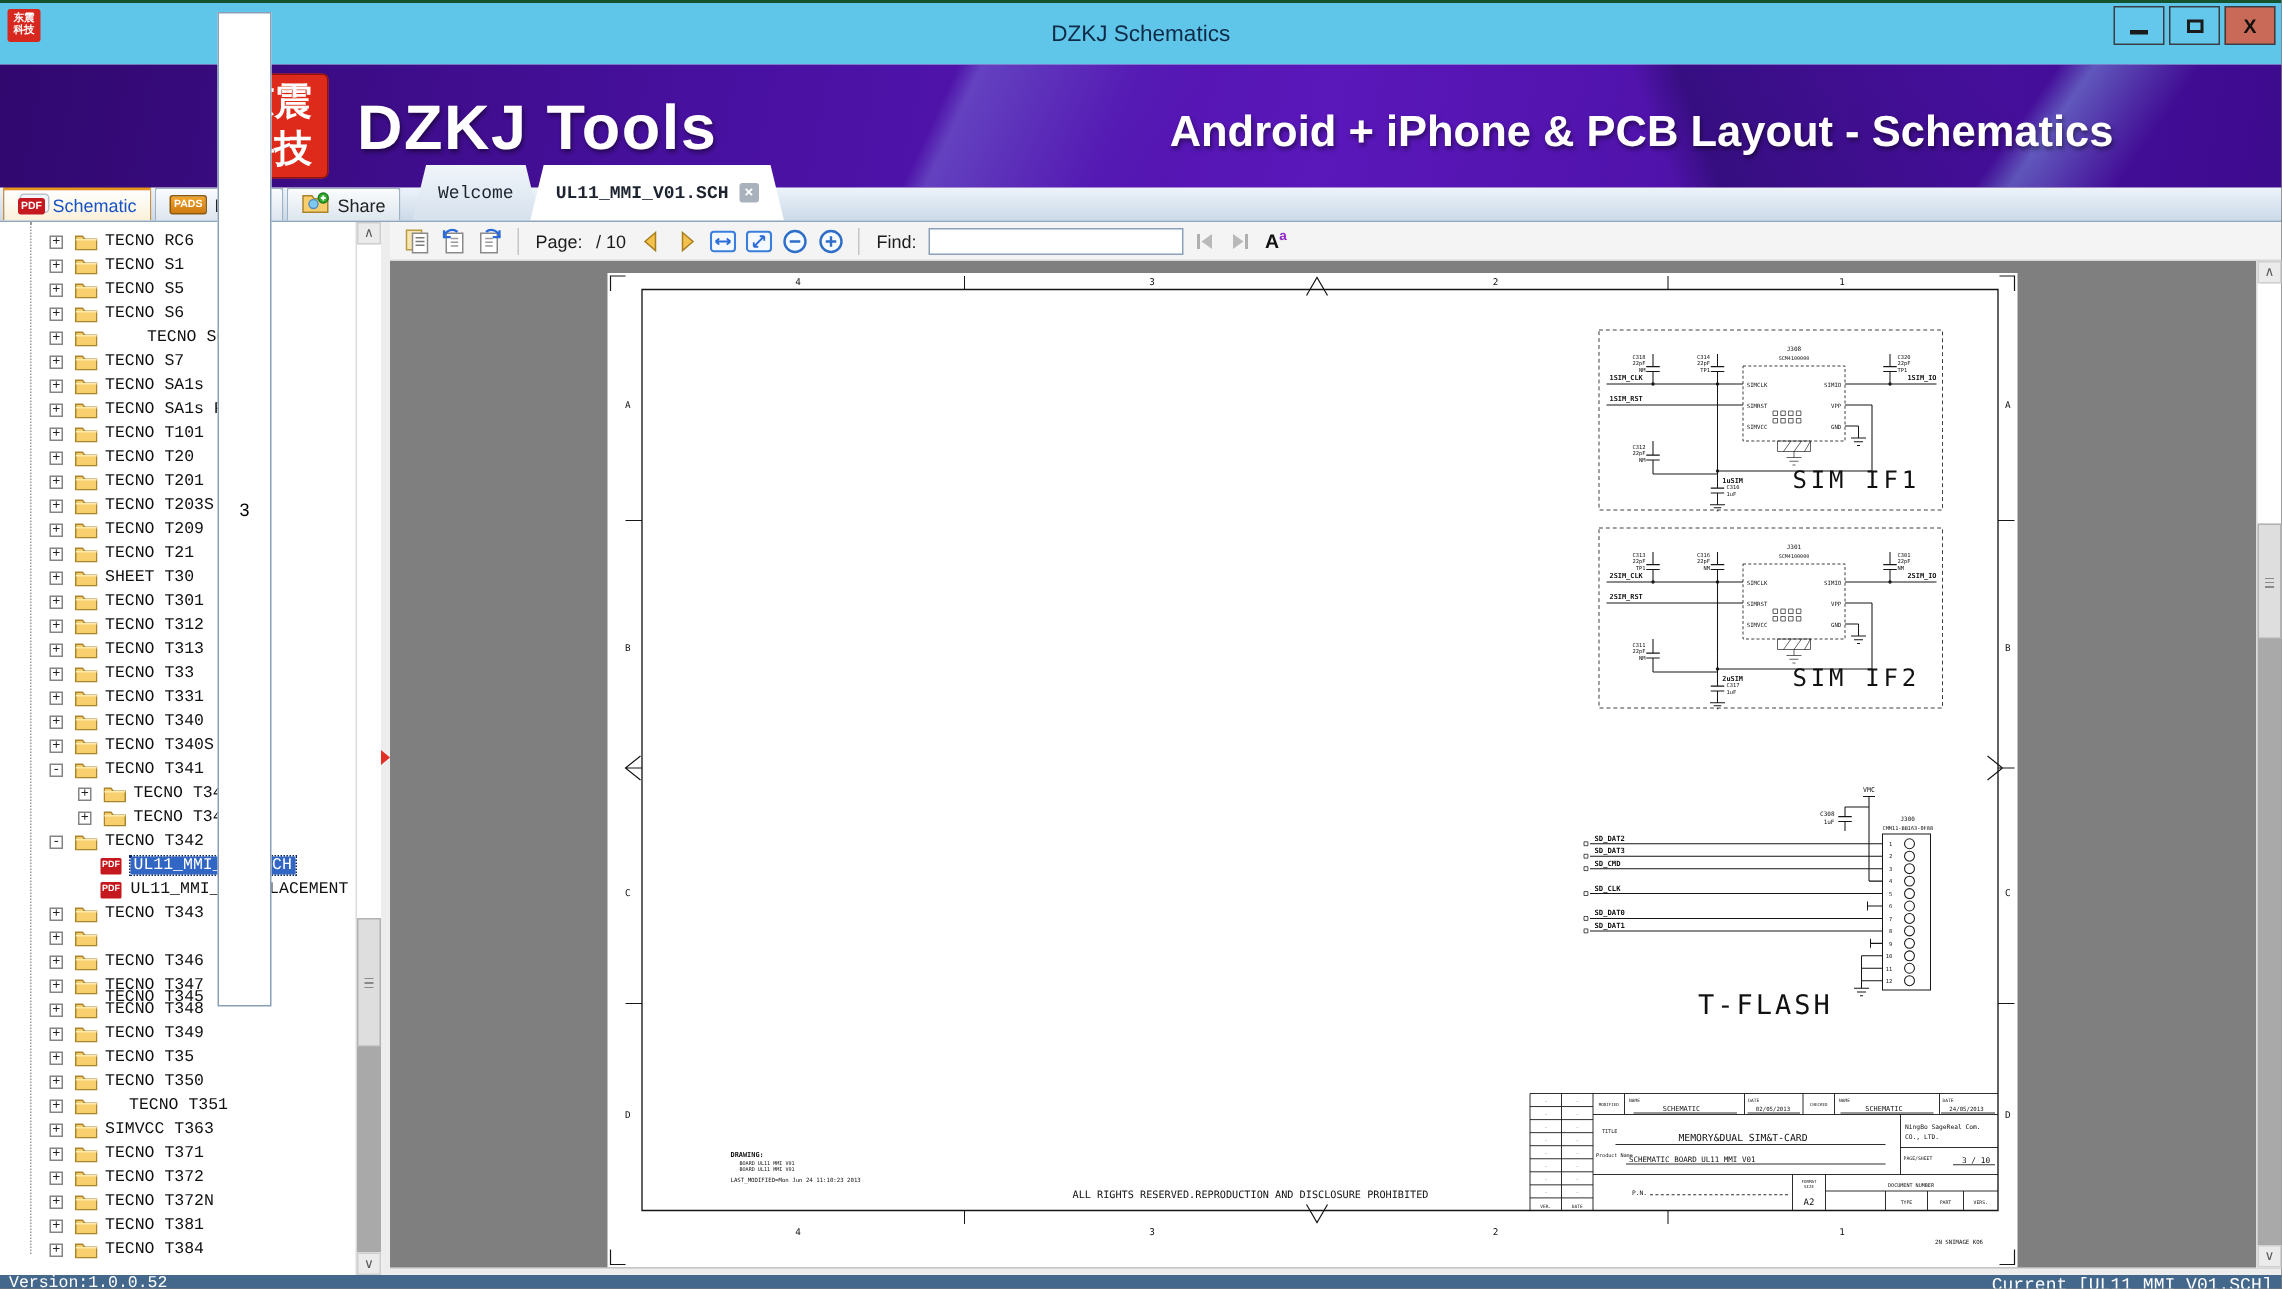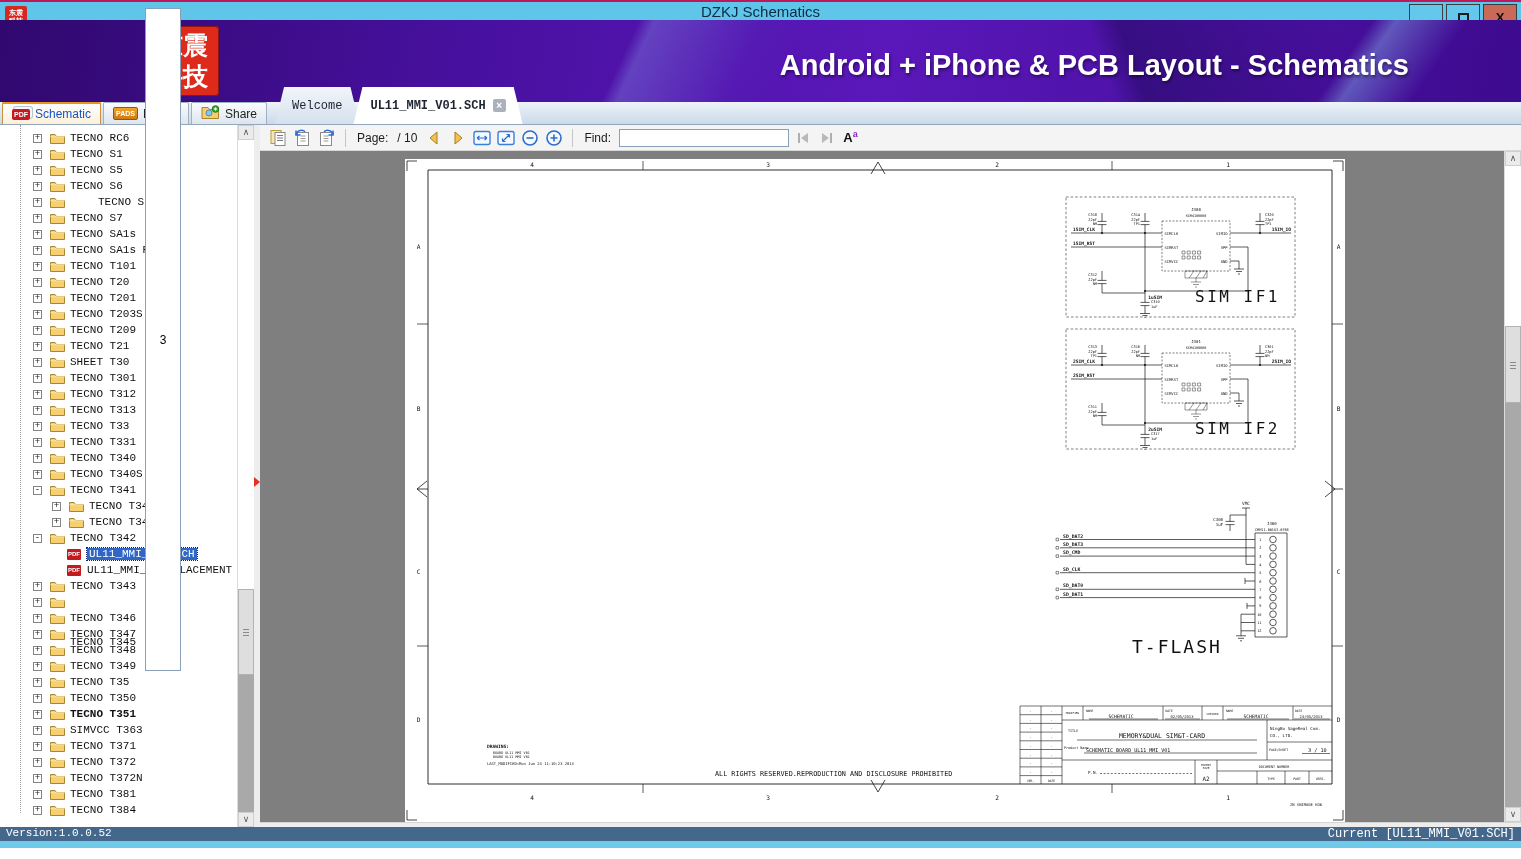--- a/index.html
+++ b/index.html
@@ -1,21 +1,21 @@
 <!DOCTYPE html>
 <html><head>
 <meta charset="utf-8">
 <style>
 *{margin:0;padding:0;box-sizing:border-box}
 html,body{width:1521px;height:859px;overflow:hidden}
 body{font-family:"Liberation Sans",sans-serif;background:#222}
 .app{position:relative;width:1521px;height:859px;background:#fff}
 
 
-.titlebar{height:20px;background:#5FC6EA;border-top:2px solid #be185d;position:relative;display:flex;align-items:center}
+.titlebar{height:43px;background:#5FC6EA;border-top:2px solid #14532d;position:relative;display:flex;align-items:center}
 .tb-logo{position:absolute;left:5px;top:4px;width:22px;height:22px;background:#D6281E;border-radius:2px;color:#fff;font-weight:bold;font-size:7px;line-height:8px;text-align:center;padding-top:3px}
 .tb-logo span{display:block}
 .tb-title{flex:1;text-align:center;font-size:15px;color:#0E2A47}
 .tb-btns{position:absolute;right:4px;top:2px;display:flex;gap:3px}
 .tb-btn{width:34px;height:26px;border:1px solid #3A3E44;display:flex;align-items:center;justify-content:center;background:#63C8EC;color:#101010;font-weight:bold;font-size:13px;cursor:default}
 .tb-btn.close{background:#C96A58}
 .glyph-min{width:12px;height:3px;background:#1b1b1b;margin-top:9px}
 .glyph-max{width:11px;height:9px;border:2px solid #1b1b1b;background:transparent}
 
 
@@ -109,20 +109,21 @@
         </div>
       <div class="tb-btn close">X</div>
     </div>
   </div>
 
   <div class="banner">
     <div class="bn-logo">
       <div>东震</div>
       <div>科技</div>
     </div>
+    <div class="bn-brand">DZKJ Tools</div>
     <div class="bn-tagline">Android + iPhone &amp; PCB Layout - Schematics</div>
   </div>
 
   <div class="tabrow">
     <div class="mtab active">
       <span class="ic-pdf">PDF</span>
       <span>Schematic</span>
     </div>
     <div class="mtab">
       <span class="ic-pads">PADS</span>
@@ -431,21 +432,21 @@
                 <path d="M0.5 4.8 h14" stroke="#FCE9AE" fill="none"></path>
               </svg></span>
             <span class="tl" style="left: 70px;">TECNO T350</span>
           </div>
           <div class="trow">
             <span class="ebox" style="left: 33px;">+</span>
             <span class="foldicon" style="left: 50px;"><svg width="15" height="12" viewBox="0 0 15 12">
                 <path d="M0.5 2.5 h4.5 l1.5 2 h8 v7 h-14 z" fill="#F8CF6F" stroke="#A9862E"></path>
                 <path d="M0.5 4.8 h14" stroke="#FCE9AE" fill="none"></path>
               </svg></span>
-            <span class="tl" style="left: 70px; font-weight: bold;">TECNO T351</span>
+            <span class="tl" style="left: 86px;">TECNO T351</span>
           </div>
           <div class="trow">
             <span class="ebox" style="left: 33px;">+</span>
             <span class="foldicon" style="left: 50px;"><svg width="15" height="12" viewBox="0 0 15 12">
                 <path d="M0.5 2.5 h4.5 l1.5 2 h8 v7 h-14 z" fill="#F8CF6F" stroke="#A9862E"></path>
                 <path d="M0.5 4.8 h14" stroke="#FCE9AE" fill="none"></path>
               </svg></span>
             <span class="tl" style="left: 70px;">SIMVCC T363</span>
           </div>
           <div class="trow">

